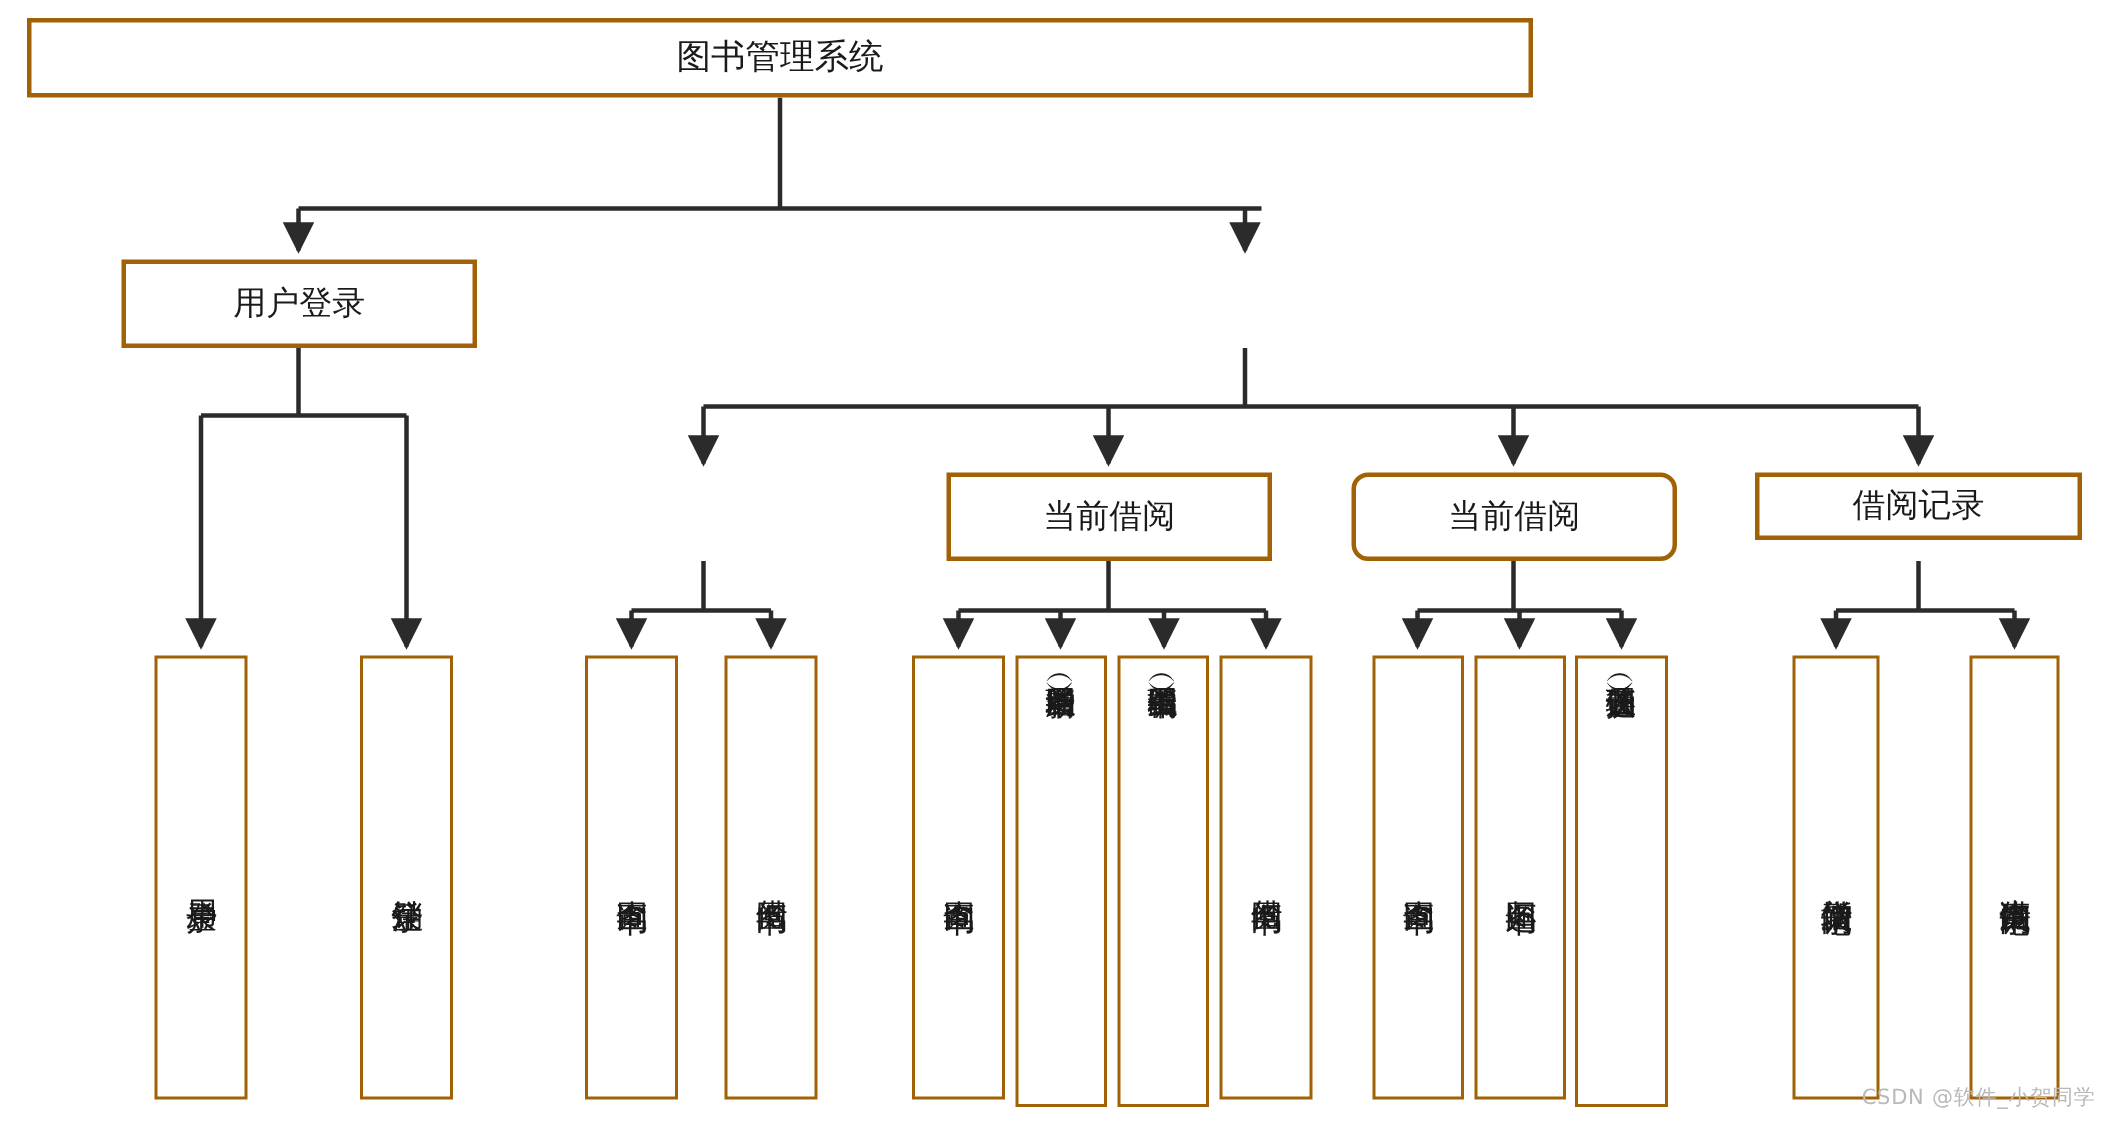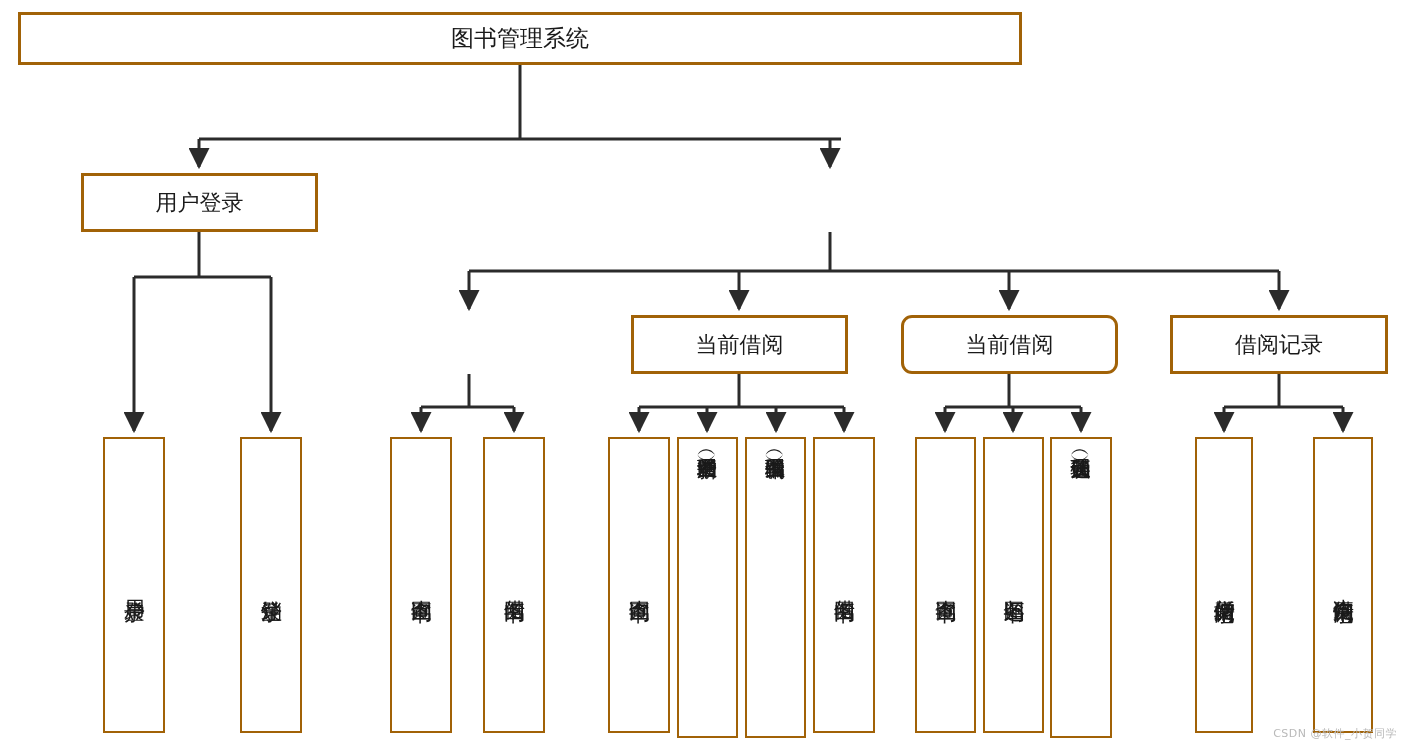--- a/index.html
+++ b/index.html
@@ -62,21 +62,21 @@
     white-space: nowrap;
   }
   .node.leaf.tight .node-label {
     font-size: 20px;
     letter-spacing: 0px;
   }
   .watermark {
     position: absolute;
     right: 8px;
     bottom: 6px;
-    font-size: 11px;
+    font-size: 14px;
     color: #b9b9b9;
     letter-spacing: 0.5px;
     white-space: nowrap;
   }
 </style>
 </head>
 <body>
 
 <div id="canvas">
 
@@ -138,21 +138,21 @@
   <div class="node level1" style="left:81px; top:173px; width:237px; height:59px;">
     <span class="node-label">用户登录</span>
   </div>
 
   <div class="node level2" style="left:631px; top:315px; width:217px; height:59px;">
     <span class="node-label">当前借阅</span>
   </div>
   <div class="node level2" style="left:901px; top:315px; width:217px; height:59px;border-radius:11px;">
     <span class="node-label">当前借阅</span>
   </div>
-  <div class="node level2" style="left:1170px; top:315px; width:218px; height:59px;">
+  <div class="node level2" style="left:1170px; top:315px; width:218px; height:45px;">
     <span class="node-label">借阅记录</span>
   </div>
 
   <div class="node leaf" style="left:103px; top:437px; width:62px; height:296px; align-items:center; padding-top:0;">
     <span class="node-label">用户登录</span>
   </div>
   <div class="node leaf" style="left:240px; top:437px; width:62px; height:296px; align-items:center; padding-top:0;">
     <span class="node-label">注销登录</span>
   </div>
 

